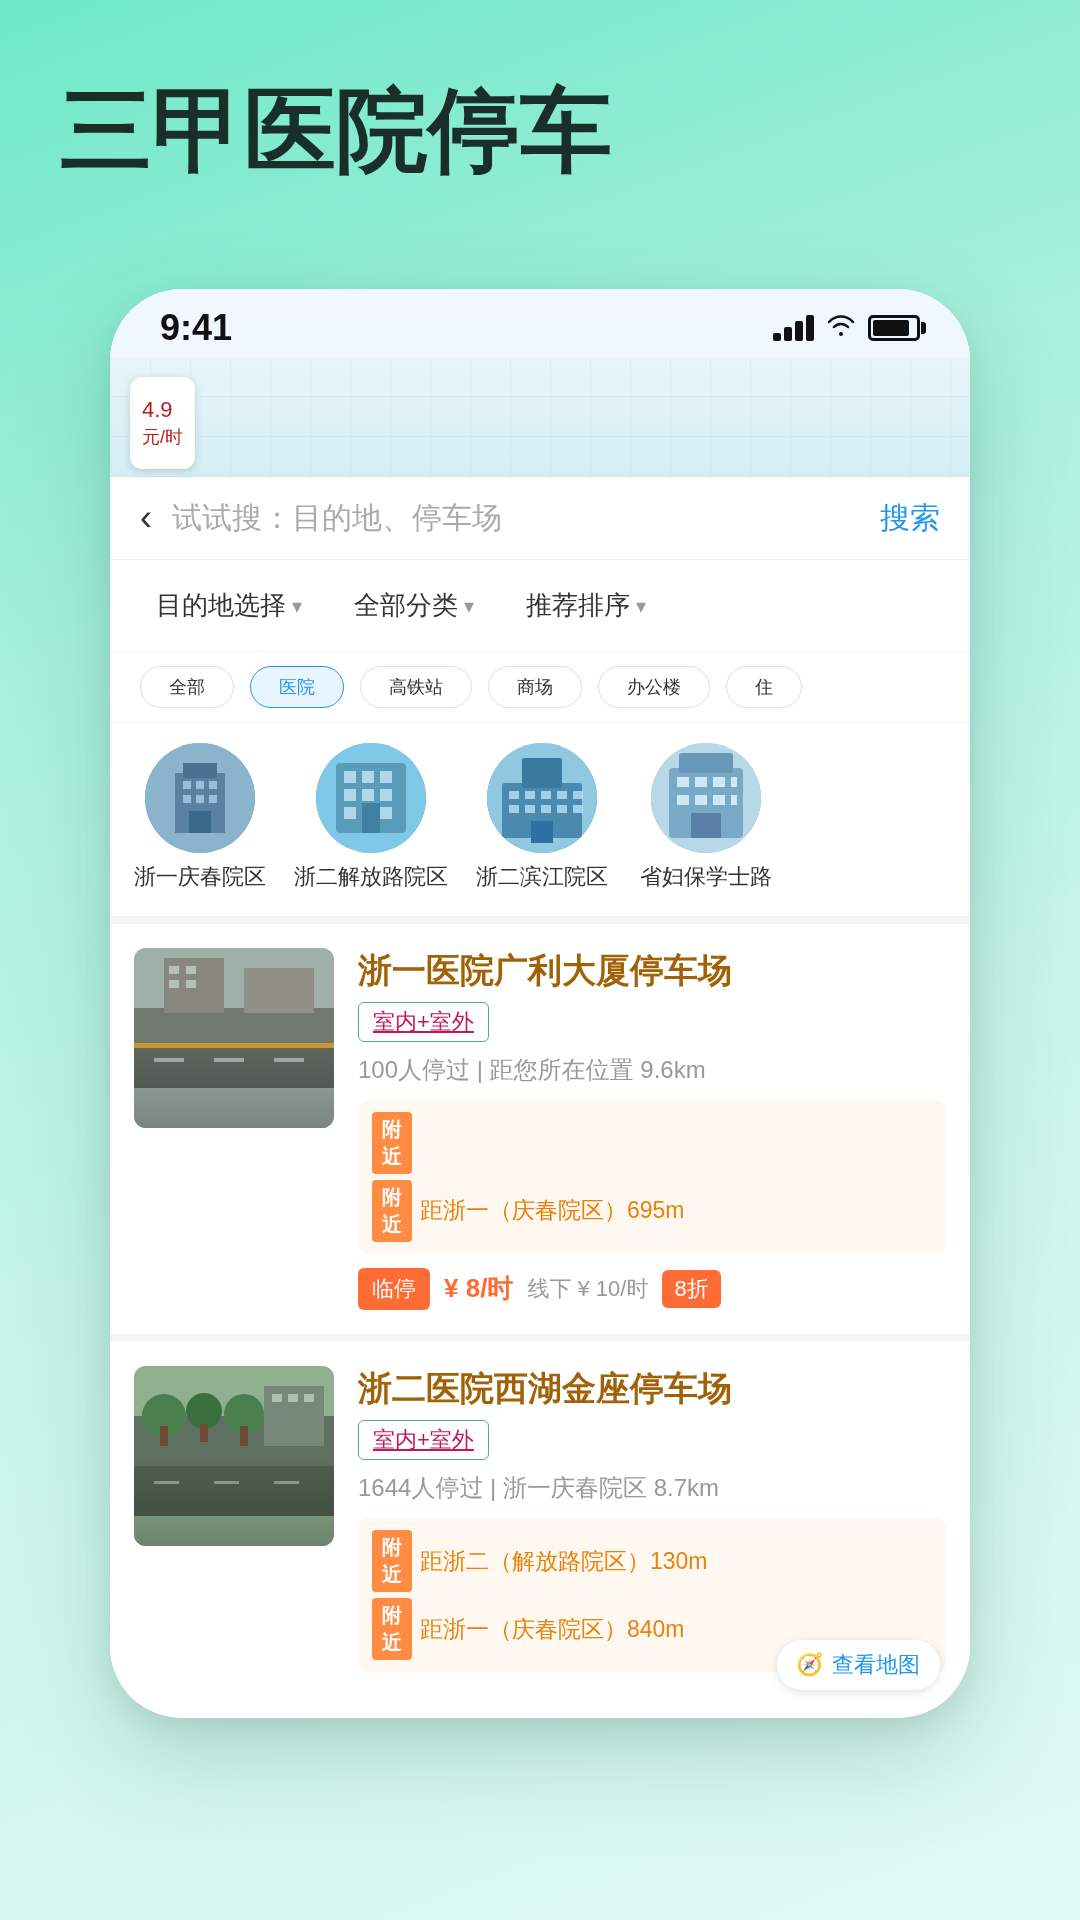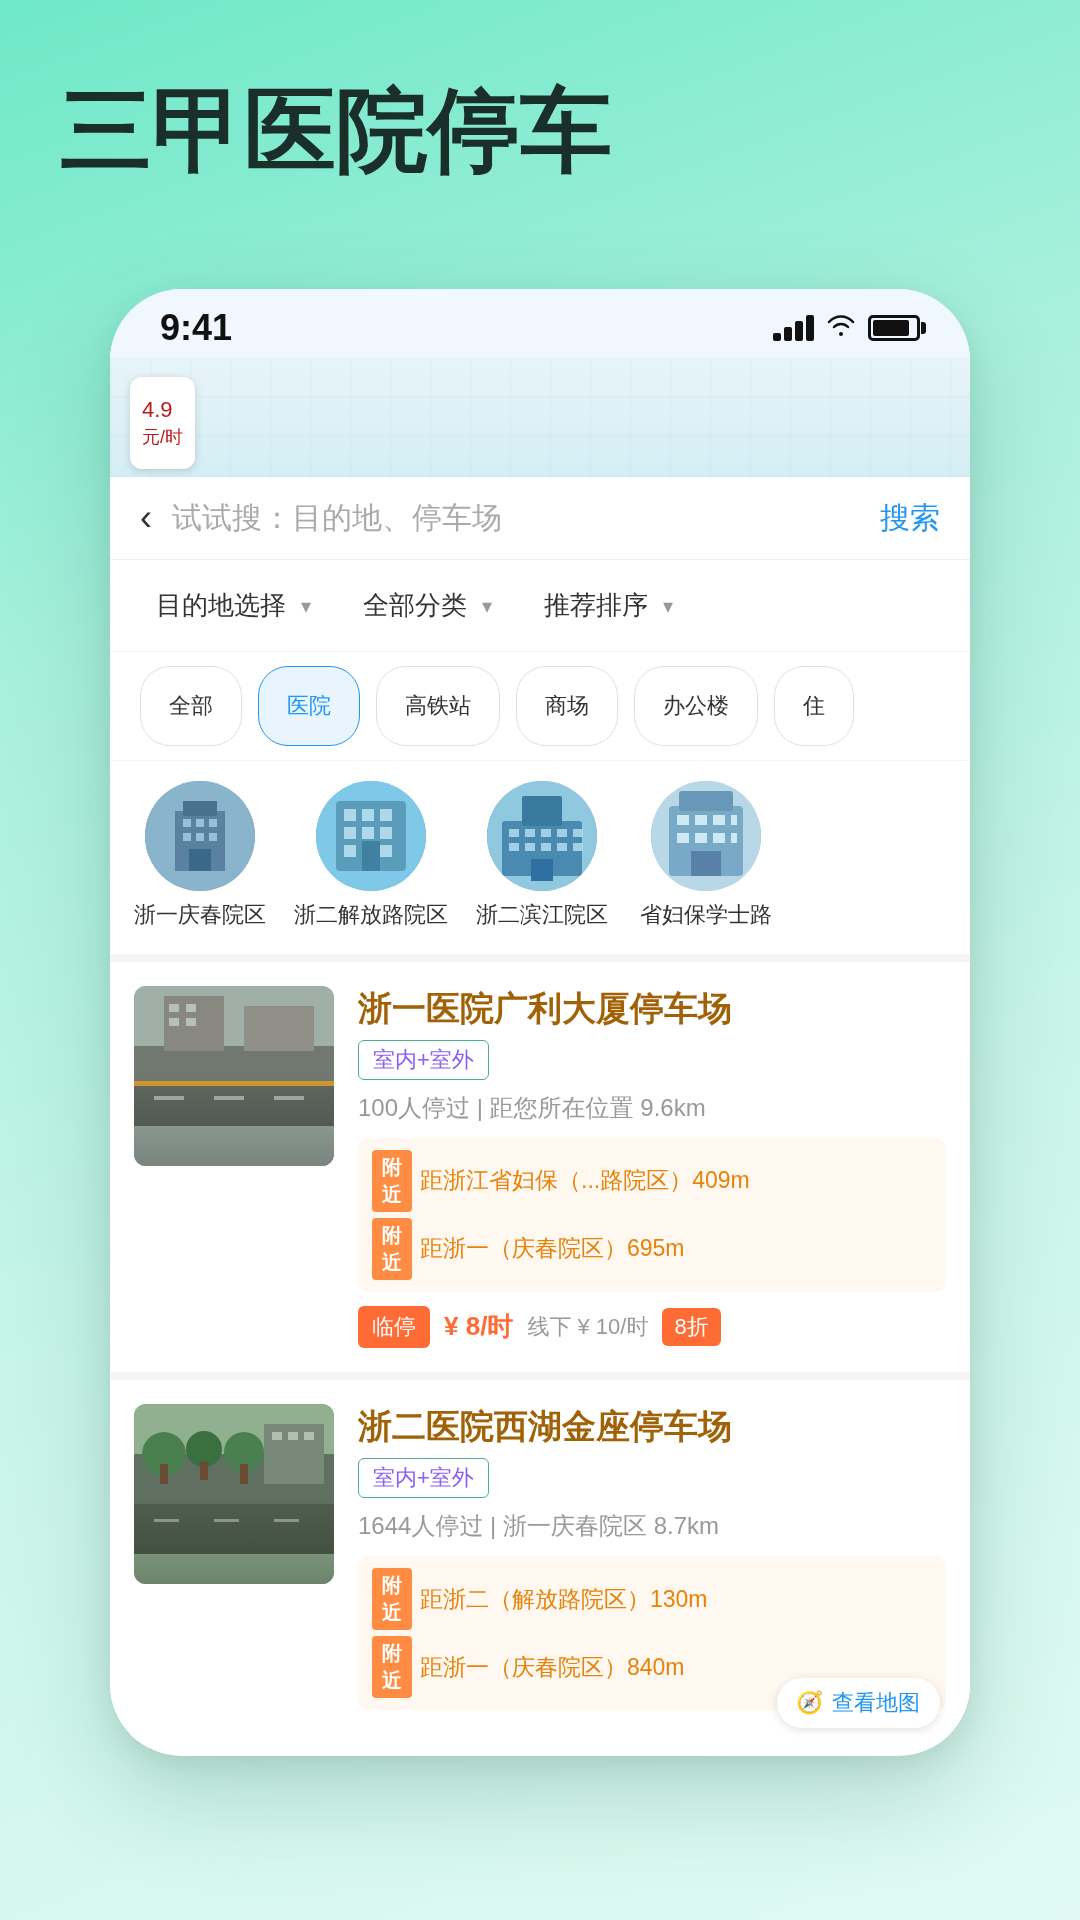--- a/index.html
+++ b/index.html
@@ -158,21 +158,21 @@
       background: white;
       display: flex;
       align-items: center;
       padding: 18px 30px;
       gap: 20px;
       border-bottom: 1px solid #f5f5f5;
     }
     .filter-btn {
       display: flex;
       align-items: center;
-      gap: 15px;
+      gap: 6px;
       font-size: 26px;
       color: #333;
       padding: 10px 16px;
       border-radius: 8px;
     }
     .filter-arrow {
       font-size: 20px;
       color: #999;
     }
 
@@ -180,23 +180,23 @@
     .category-row {
       background: white;
       display: flex;
       align-items: center;
       padding: 14px 30px;
       gap: 16px;
       overflow-x: auto;
       border-bottom: 1px solid #f5f5f5;
     }
     .category-chip {
-      padding: 24px 28px;
+      padding: 8px 28px;
       border-radius: 30px;
-      font-size: 22px;
+      font-size: 18px;
       color: #333;
       border: 1.5px solid #e0e0e0;
       white-space: nowrap;
       background: white;
     }
     .category-chip.active {
       background: #e8f5ff;
       color: #2196F3;
       border-color: #2196F3;
     }
@@ -288,21 +288,22 @@
     .parking-tags {
       display: flex;
       gap: 10px;
       margin-bottom: 12px;
     }
     .tag {
       font-size: 22px;
       padding: 4px 14px;
       border-radius: 6px;
       border: 1.5px solid #4caf90;
-      color: #8b5cf6;
+      color: #be185d;
+      text-decoration: underline;
     }
     .parking-stats {
       font-size: 24px;
       color: #999;
       margin-bottom: 14px;
     }
     .nearby-badges {
       background: #fff8f0;
       border-radius: 10px;
       padding: 12px 14px;
@@ -546,21 +547,20 @@
       </div>
       <div class="parking-info">
         <div class="parking-name">浙一医院广利大厦停车场</div>
         <div class="parking-tags">
           <span class="tag">室内+室外</span>
         </div>
         <div class="parking-stats">100人停过 | 距您所在位置 9.6km</div>
         <div class="nearby-badges">
           <div class="nearby-item">
             <span class="nearby-label">附<br>近</span>
-            <span class="nearby-text">距浙江省妇保（...路院区）409m</span>
           </div>
           <div class="nearby-item">
             <span class="nearby-label">附<br>近</span>
             <span class="nearby-text">距浙一（庆春院区）695m</span>
           </div>
         </div>
         <div class="price-row">
           <span class="temp-badge">临停</span>
           <span class="price-main">¥ 8/时</span>
           <span class="price-offline">线下 ¥ 10/时</span>

